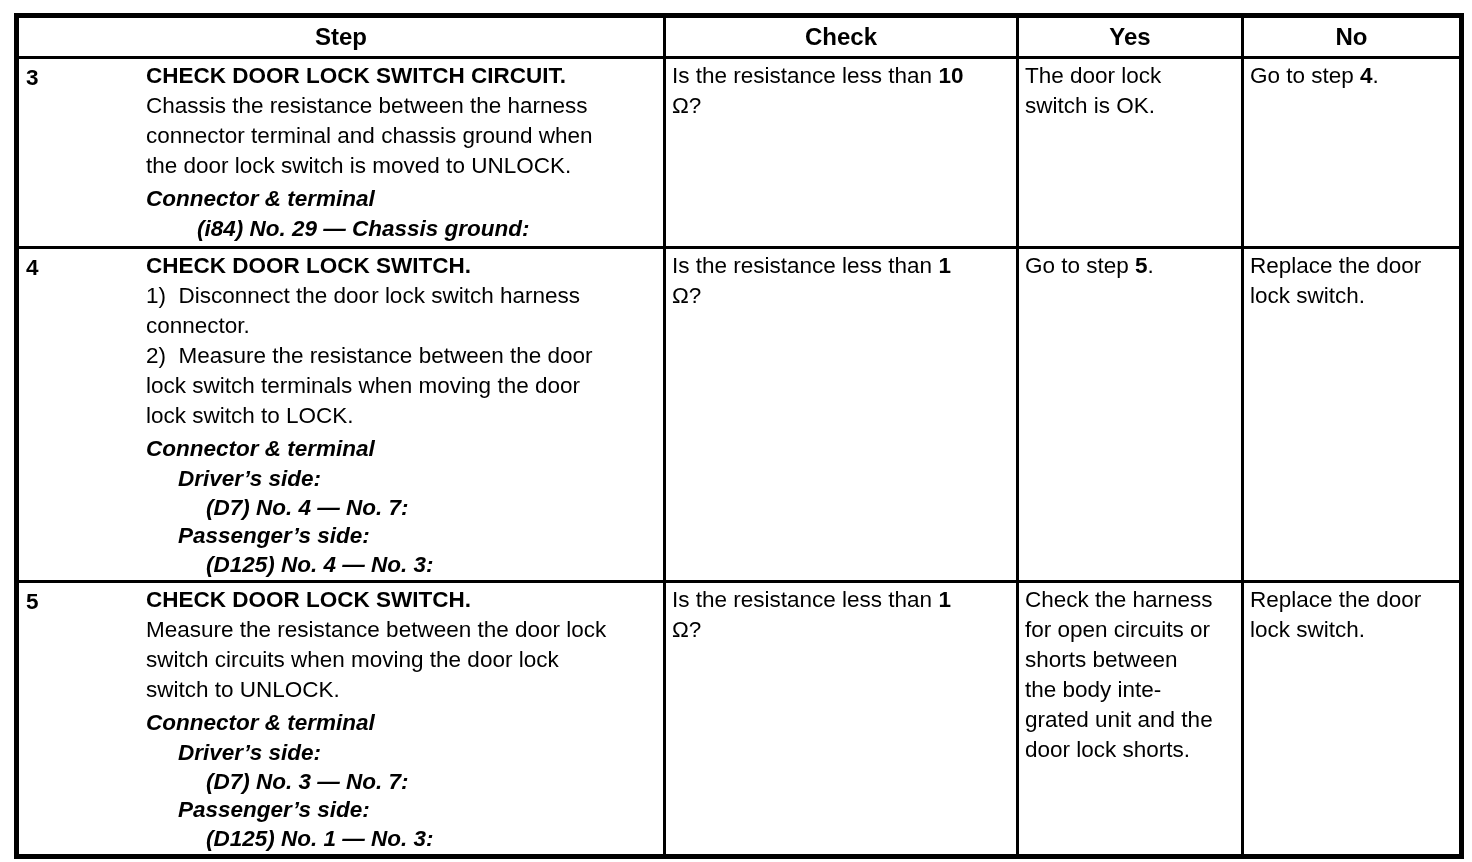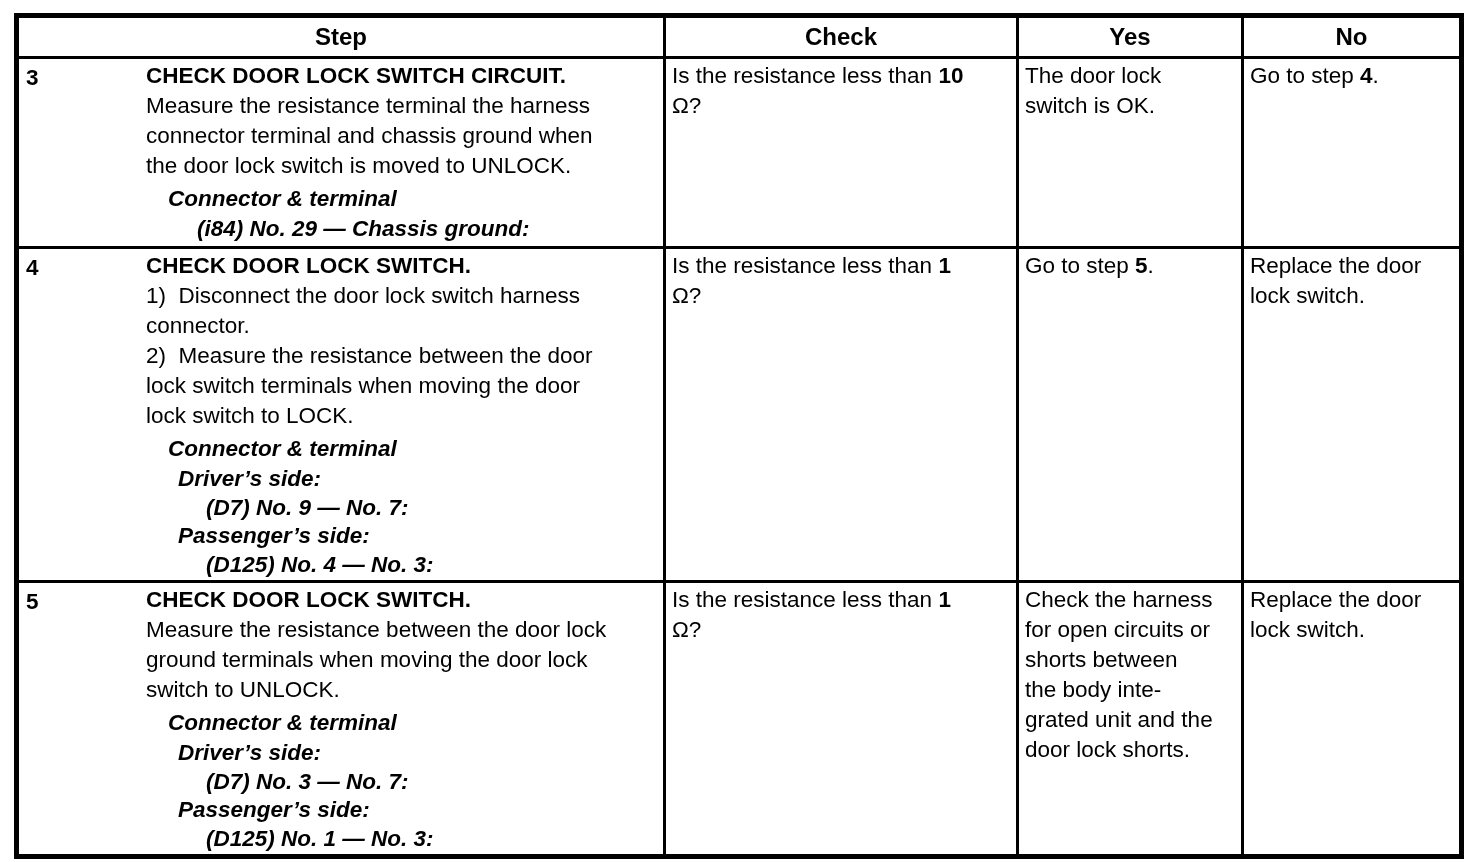--- a/index.html
+++ b/index.html
@@ -60,21 +60,20 @@
   .step-content { margin-left: 121px; }
 
   .ln {
     line-height: 30px;
     white-space: pre;
   }
   .ln-heading { font-weight: bold; }
   .ln-connector {
     font-weight: bold;
     font-style: italic;
-    margin-left: 22px;
     margin-top: 3px;
   }
   .ln-side {
     font-weight: bold;
     font-style: italic;
     margin-left: 32px;
   }
   .ln-terminal {
     font-weight: bold;
     font-style: italic;
@@ -106,21 +105,21 @@
         <th>Yes</th>
         <th>No</th>
       </tr>
     </thead>
     <tbody>
       <tr class="row-3">
         <td class="step-cell">
           <span class="step-no">3</span>
           <div class="step-content">
               <div class="ln ln-heading"><span>CHECK DOOR LOCK SWITCH CIRCUIT.</span></div>
-              <div class="ln ln-text"><span>Measure the resistance terminal the harness</span></div>
+              <div class="ln ln-text"><span>Chassis the resistance between the harness</span></div>
               <div class="ln ln-text"><span>connector terminal and chassis ground when</span></div>
               <div class="ln ln-text"><span>the door lock switch is moved to UNLOCK.</span></div>
               <div class="ln ln-connector"><span>Connector &amp; terminal</span></div>
               <div class="ln ln-terminal-direct"><span>(i84) No. 29 — Chassis ground:</span></div>
             </div>
         </td>
         <td>
             <div class="ln ln-text"><span>Is the resistance less than </span><span class="b">10</span></div>
             <div class="ln ln-text"><span>Ω?</span></div>
           </td>
@@ -137,21 +136,21 @@
           <span class="step-no">4</span>
           <div class="step-content">
               <div class="ln ln-heading"><span>CHECK DOOR LOCK SWITCH.</span></div>
               <div class="ln ln-text"><span>1)  Disconnect the door lock switch harness</span></div>
               <div class="ln ln-text"><span>connector.</span></div>
               <div class="ln ln-text"><span>2)  Measure the resistance between the door</span></div>
               <div class="ln ln-text"><span>lock switch terminals when moving the door</span></div>
               <div class="ln ln-text"><span>lock switch to LOCK.</span></div>
               <div class="ln ln-connector"><span>Connector &amp; terminal</span></div>
               <div class="ln ln-side"><span>Driver’s side:</span></div>
-              <div class="ln ln-terminal"><span>(D7) No. 9 — No. 7:</span></div>
+              <div class="ln ln-terminal"><span>(D7) No. 4 — No. 7:</span></div>
               <div class="ln ln-side"><span>Passenger’s side:</span></div>
               <div class="ln ln-terminal"><span>(D125) No. 4 — No. 3:</span></div>
             </div>
         </td>
         <td>
             <div class="ln ln-text"><span>Is the resistance less than </span><span class="b">1</span></div>
             <div class="ln ln-text"><span>Ω?</span></div>
           </td>
         <td>
             <div class="ln ln-text"><span>Go to step </span><span class="b">5</span><span>.</span></div>
@@ -160,21 +159,21 @@
             <div class="ln ln-text"><span>Replace the door</span></div>
             <div class="ln ln-text"><span>lock switch.</span></div>
           </td>
       </tr>
       <tr class="row-5">
         <td class="step-cell">
           <span class="step-no">5</span>
           <div class="step-content">
               <div class="ln ln-heading"><span>CHECK DOOR LOCK SWITCH.</span></div>
               <div class="ln ln-text"><span>Measure the resistance between the door lock</span></div>
-              <div class="ln ln-text"><span>ground terminals when moving the door lock</span></div>
+              <div class="ln ln-text"><span>switch circuits when moving the door lock</span></div>
               <div class="ln ln-text"><span>switch to UNLOCK.</span></div>
               <div class="ln ln-connector"><span>Connector &amp; terminal</span></div>
               <div class="ln ln-side"><span>Driver’s side:</span></div>
               <div class="ln ln-terminal"><span>(D7) No. 3 — No. 7:</span></div>
               <div class="ln ln-side"><span>Passenger’s side:</span></div>
               <div class="ln ln-terminal"><span>(D125) No. 1 — No. 3:</span></div>
             </div>
         </td>
         <td>
             <div class="ln ln-text"><span>Is the resistance less than </span><span class="b">1</span></div>

